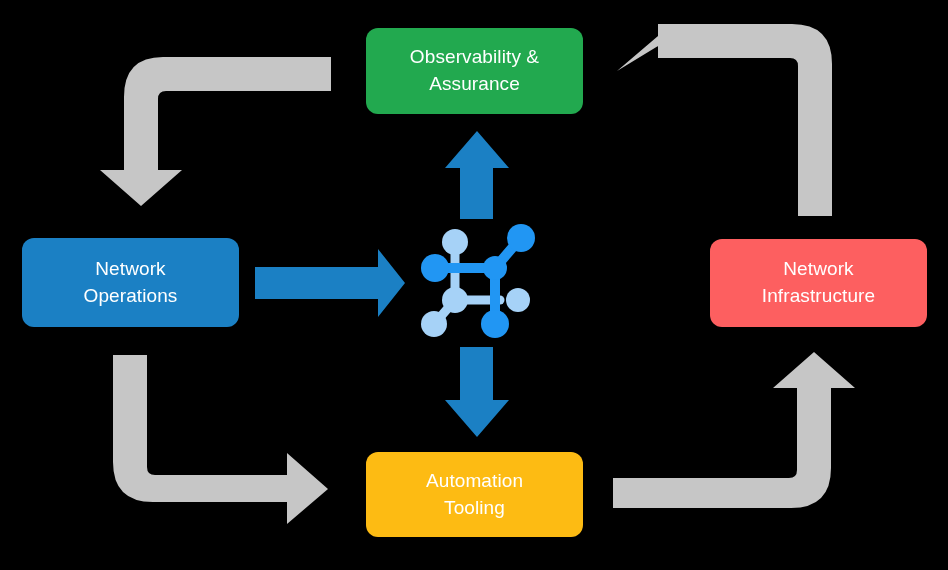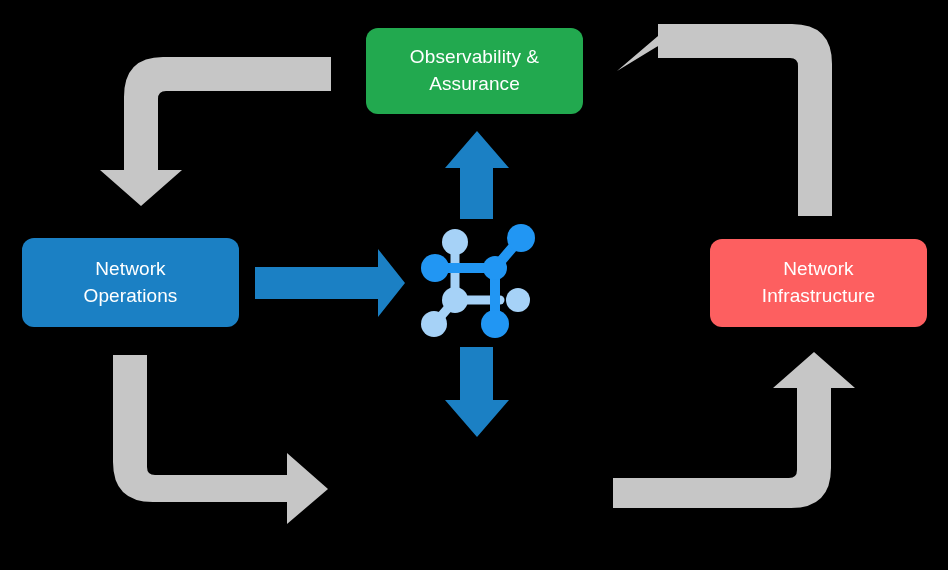--- a/index.html
+++ b/index.html
@@ -195,14 +195,16 @@
 
   <div class="node-box" id="box-observability">Observability &amp;
 Assurance</div>
 
   <div class="node-box" id="box-network-operations">Network
 Operations</div>
 
   <div class="node-box" id="box-network-infrastructure">Network
 Infrastructure</div>
 
+  <div class="node-box" id="box-automation-tooling">Automation
+Tooling</div>
 
 </div>
 
 </body></html>

